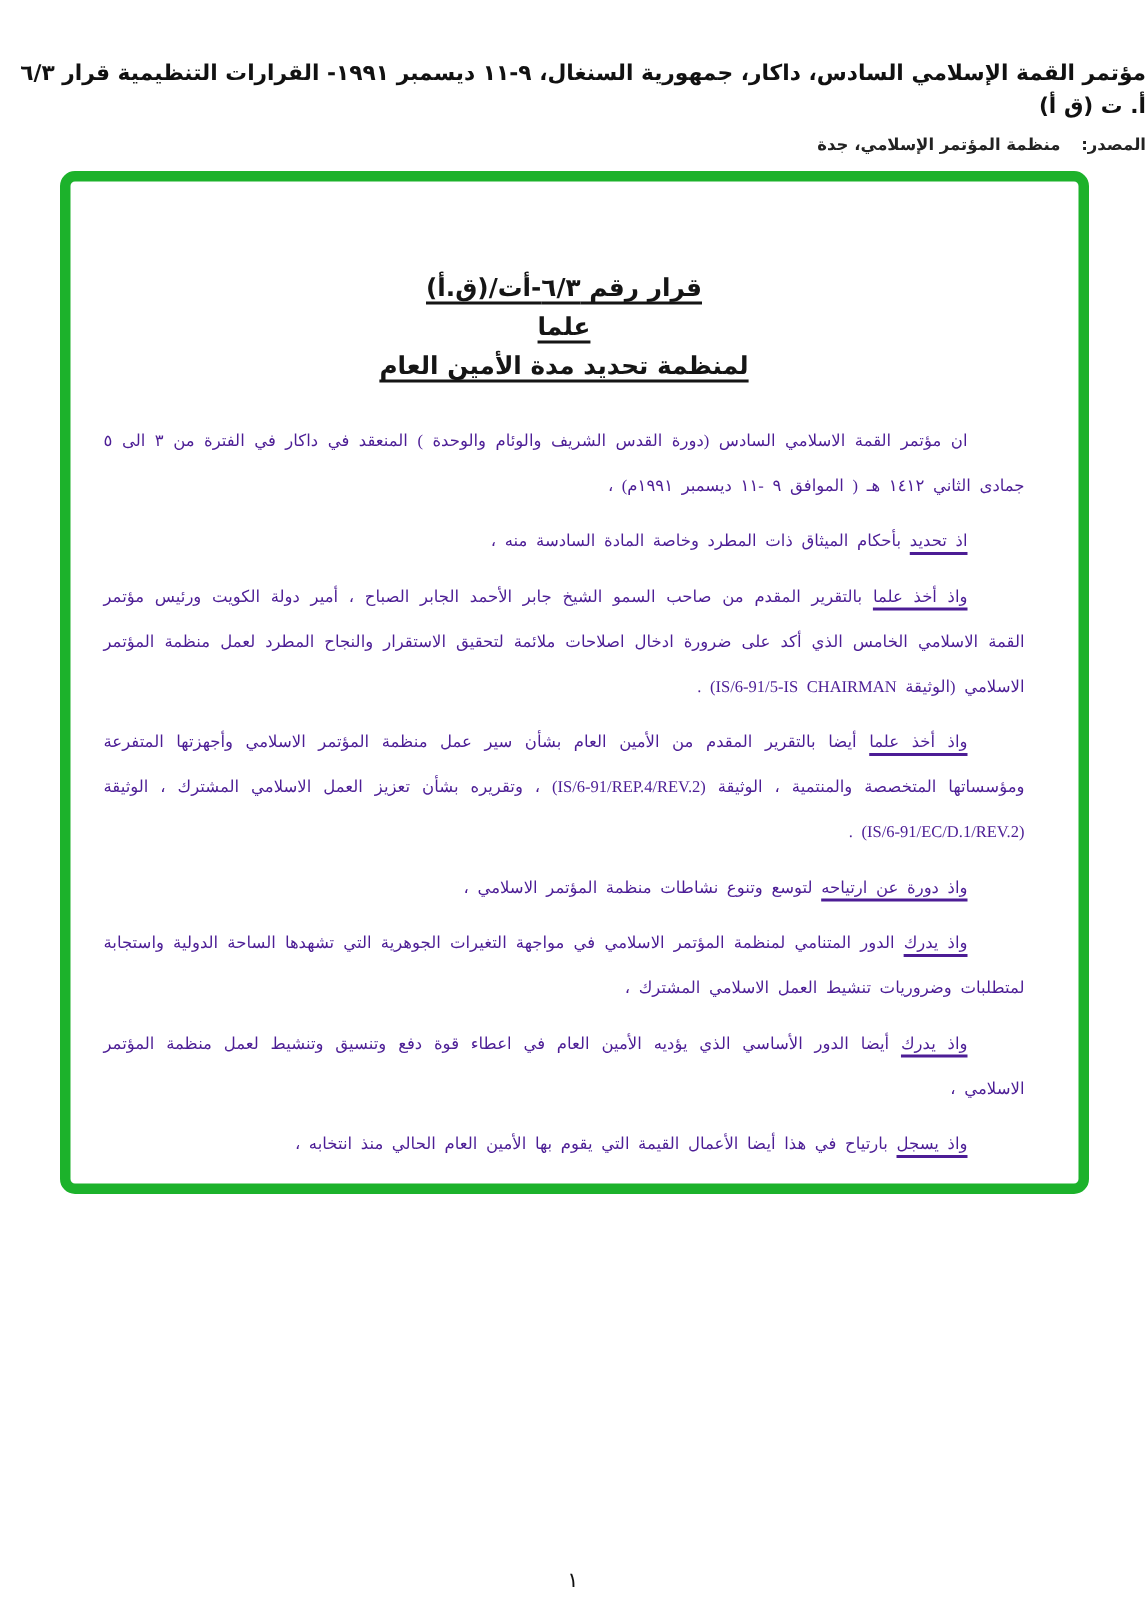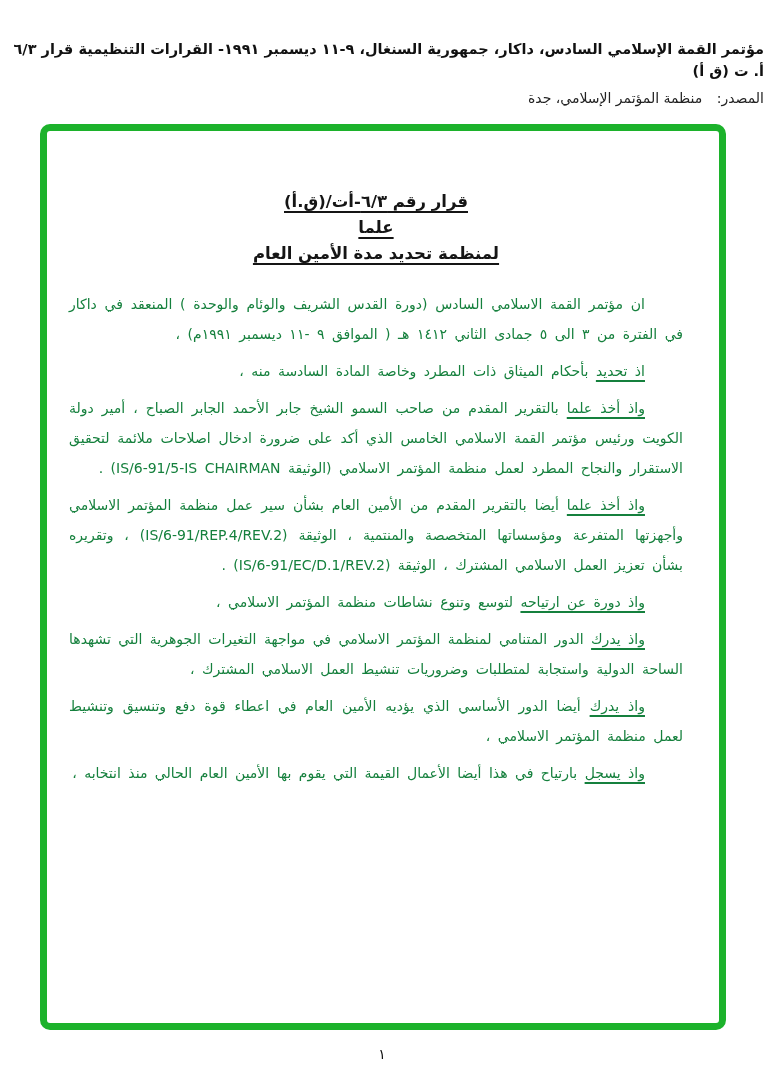--- a/index.html
+++ b/index.html
@@ -2,36 +2,36 @@
 <html lang="ar"><head>
 <meta charset="utf-8">
 <style>
   html,body{margin:0;padding:0;background:#ffffff;}
   body{
     width:764px;height:1082px;position:relative;
     font-family:"DejaVu Sans", sans-serif;color:#1a1a1a;
   }
   .page-header{direction:rtl;padding-top:38px;}
   .header-line1{font-size:14.5px;font-weight:bold;letter-spacing:0;line-height:22px;color:#111;}
-  .header-line2{font-size:14px;font-weight:normal;margin-top:8px;color:#222;}
+  .header-line2{font-size:11px;font-weight:bold;margin-top:8px;color:#222;}
   .header-line2 .src-label{margin-left:10px;}
   .frame{
-    position:absolute;left:40px;top:124px;width:686px;height:906px;
+    position:absolute;left:40px;top:114px;width:686px;height:682px;
     border:7px solid #1cb22b;border-radius:10px;box-sizing:border-box;
     background:#fff;overflow:hidden;
   }
   .doc-content{
     direction:rtl;
     padding:58px 36px 0 22px;
   }
   .title-block{text-align:center;font-size:16.5px;font-weight:bold;line-height:26px;color:#151515;}
   .title-block .t-line{text-decoration:underline;text-underline-offset:4px;text-decoration-thickness:1.5px;}
   .para{
-    font-size:14px;line-height:30px;text-align:justify;
-    margin:7px 0 0 0;text-indent:38px;word-spacing:3px;color:#15803d;
+    font-size:11px;line-height:30px;text-align:justify;
+    margin:7px 0 0 0;text-indent:38px;word-spacing:3px;color:#4c1d95;font-family:Liberation Serif, serif;
   }
   .para.first{margin-top:22px;}
   .lead{text-decoration:underline;text-underline-offset:4px;text-decoration-thickness:1.5px;}
   .page-number{
     position:absolute;left:0;top:1046px;width:764px;
     text-align:center;font-size:14px;color:#111;
   }
 </style>
 </head>
 <body>

